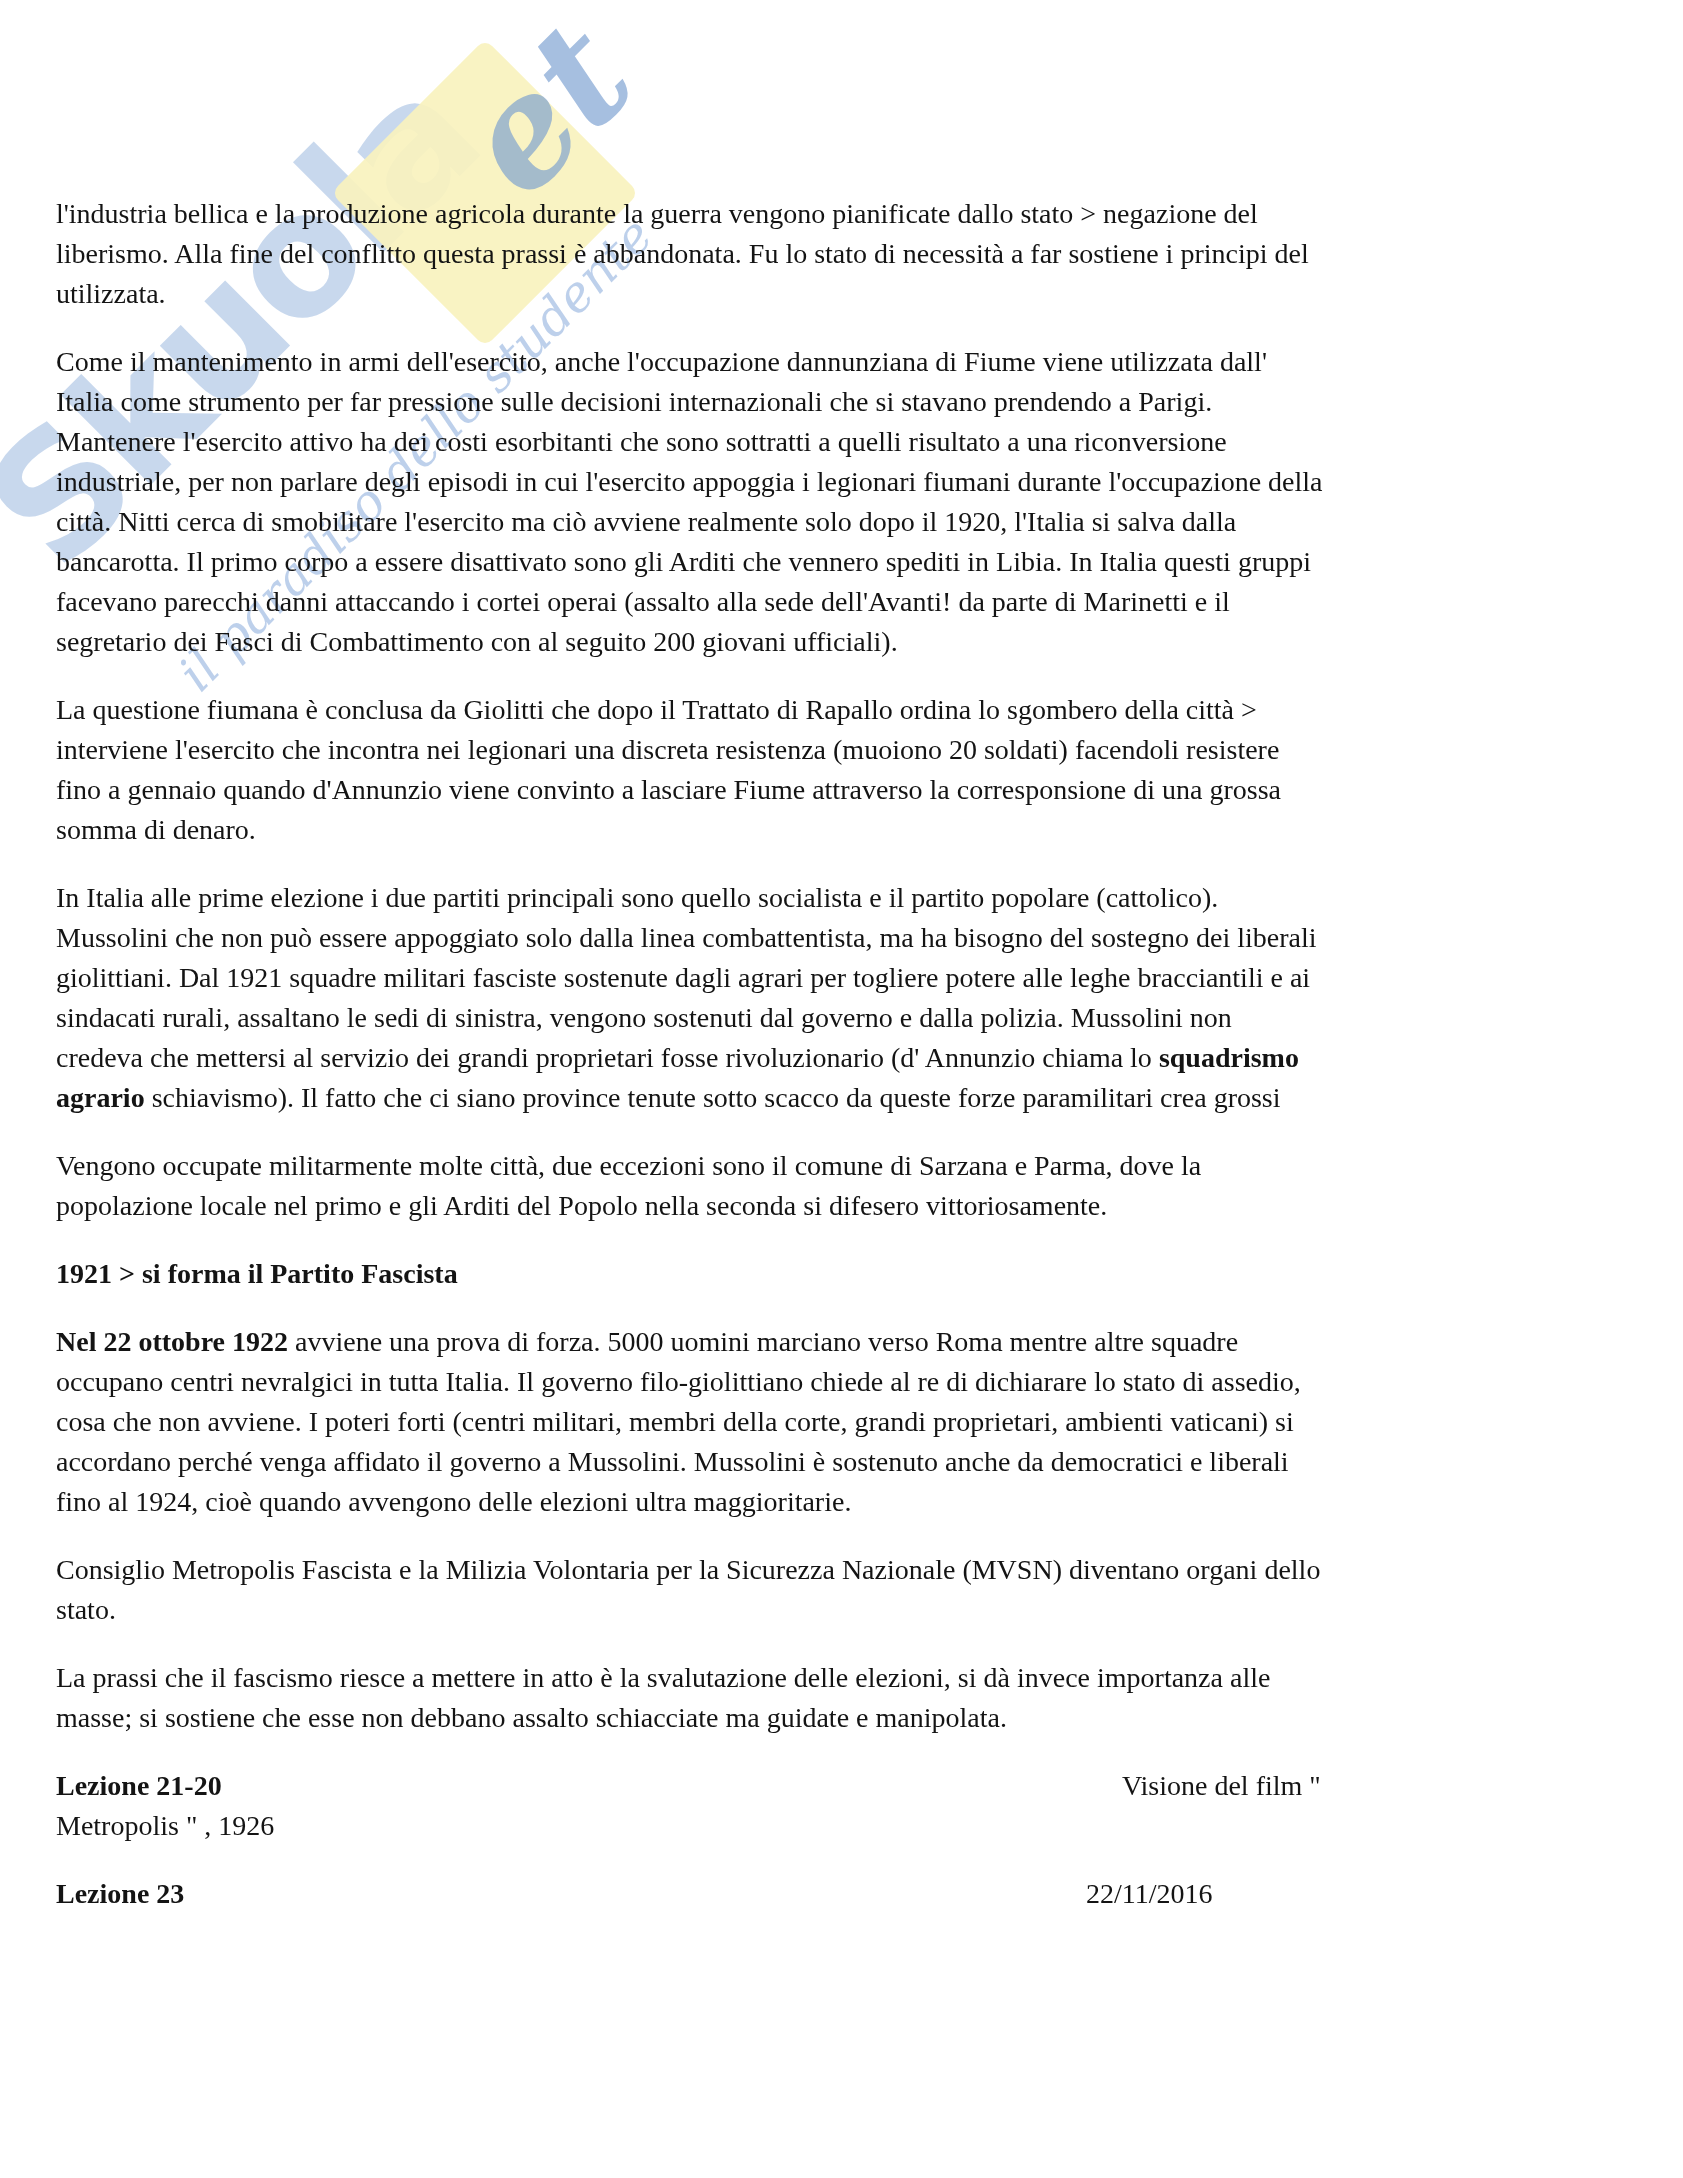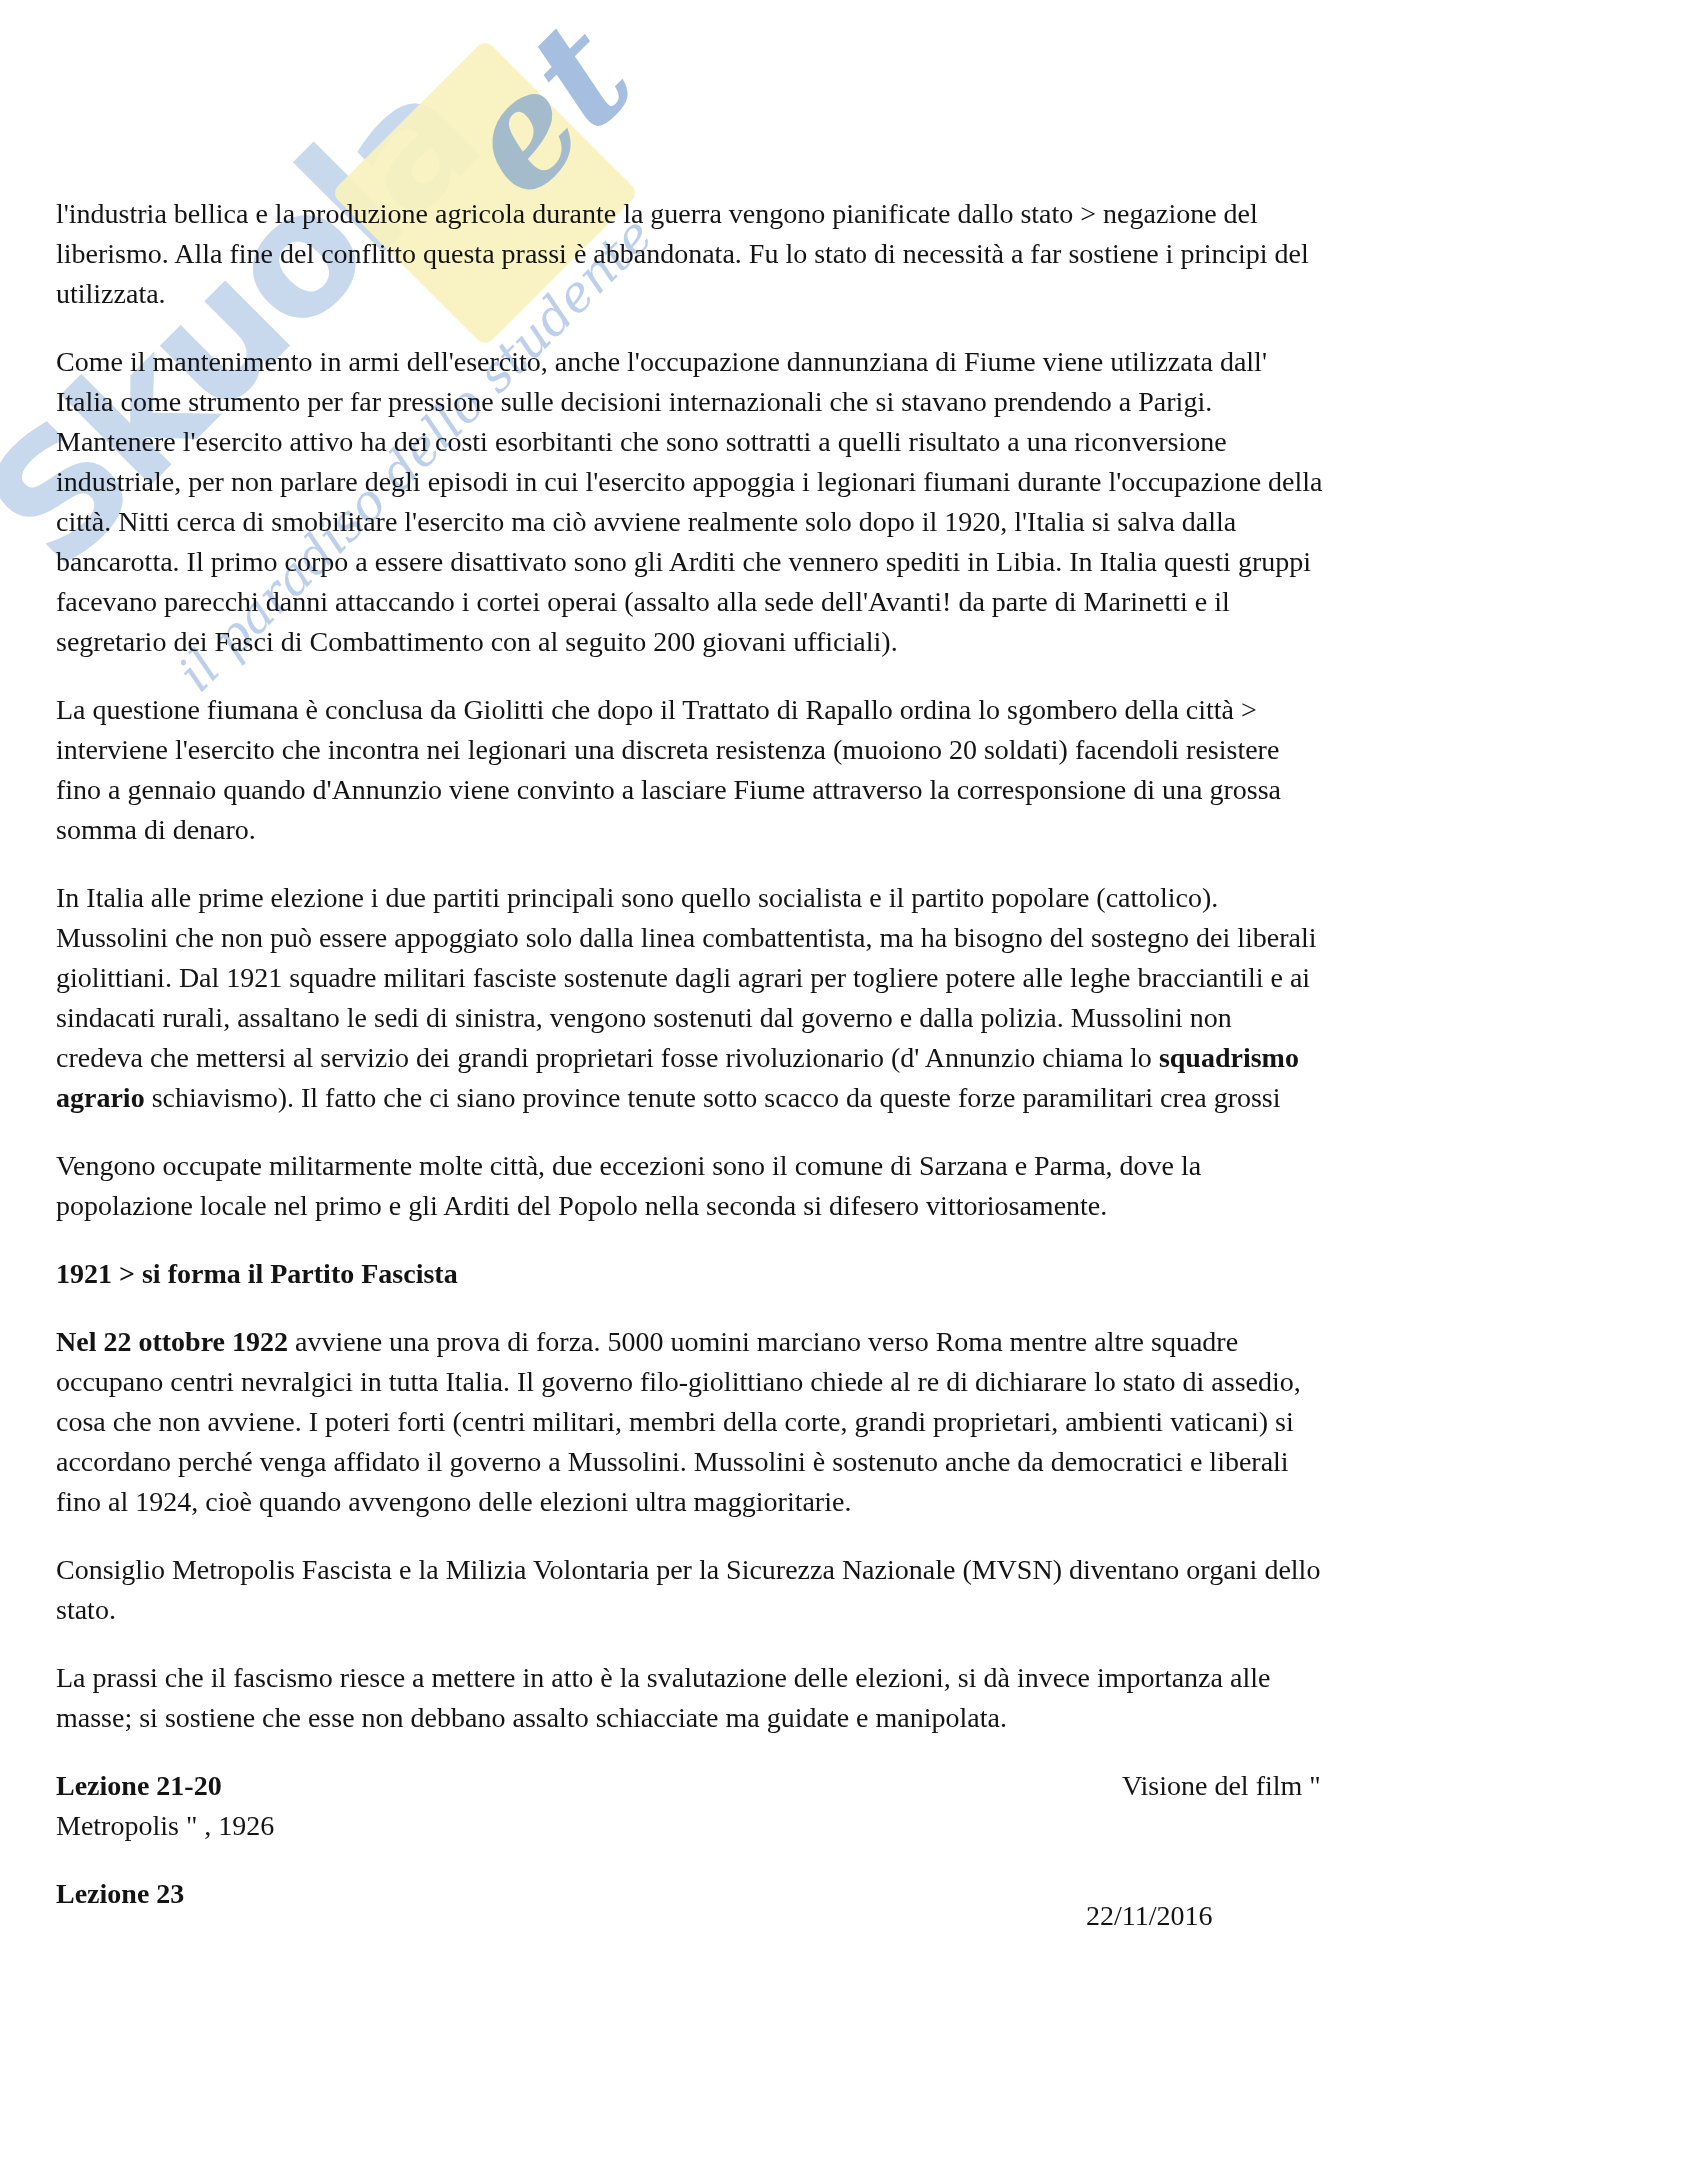--- a/index.html
+++ b/index.html
@@ -70,21 +70,21 @@
     font-size: 28px;
     line-height: 40px;
     font-family: Liberation Serif, serif;
   }
   .para { margin: 0 0 28px 0; position: relative; }
   .para.nogap { margin-bottom: 0; }
   .line { white-space: nowrap; }
   .para b { font-weight: bold; }
   .row-right { position: absolute; top: 0; white-space: nowrap; }
   .tab-film { left: 1066px; }
-  .tab-date { left: 1030px; margin-top: 22px; }
+  .tab-date { left: 1030px; }
 </style>
 </head>
 <body>
 
 <div class="page">
 
   <div class="watermark">
     <div class="wm-word">Skuola</div>
     <div class="wm-tag"></div>
     <div class="wm-et">et</div>

